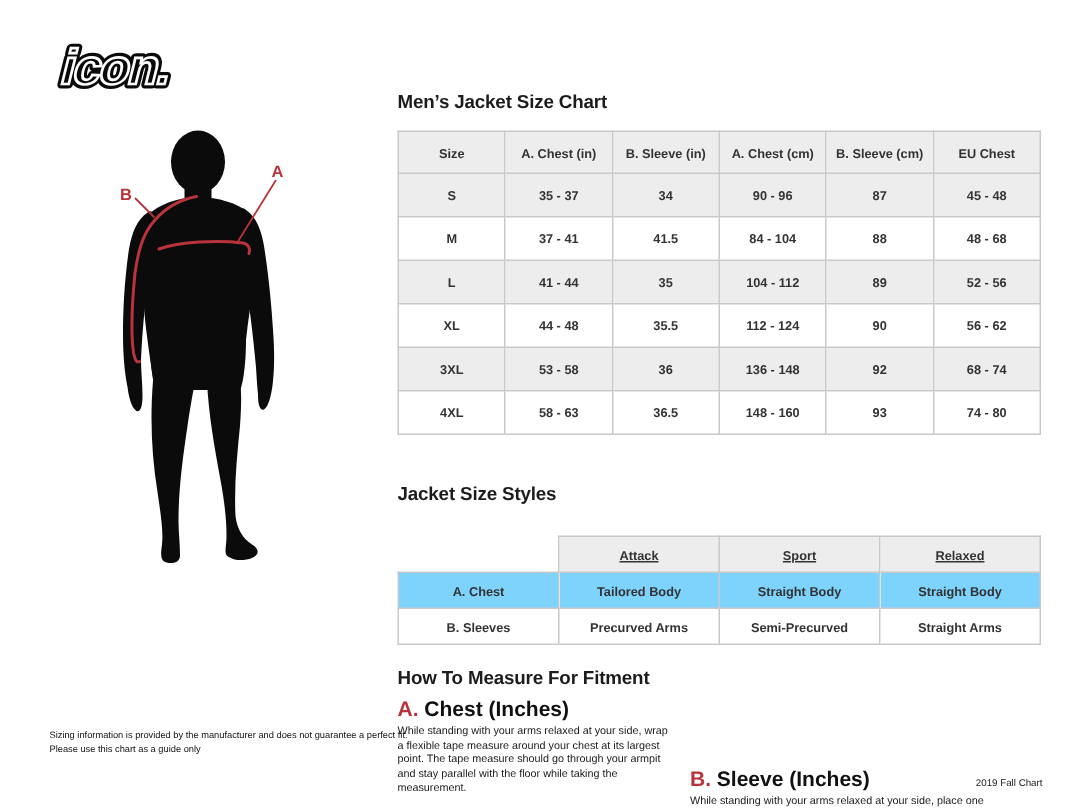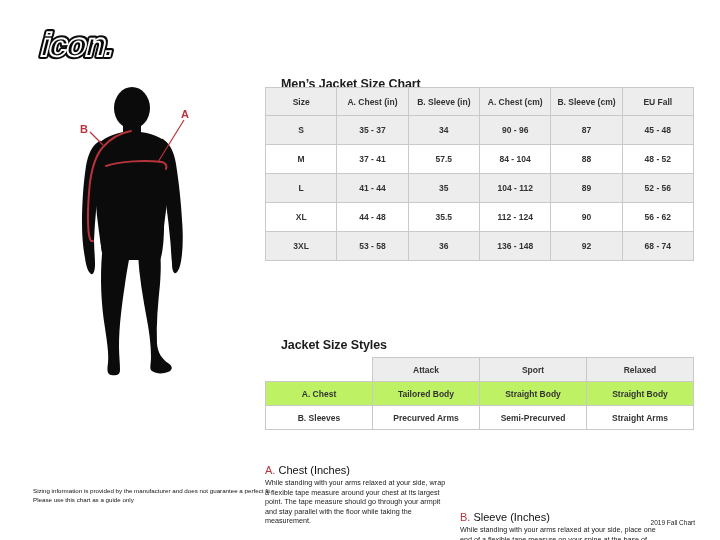--- a/index.html
+++ b/index.html
@@ -6,45 +6,45 @@
   .page{position:relative;width:720px;height:540px;background:#ffffff;overflow:hidden;
         font-family:"Liberation Sans",sans-serif;-webkit-font-smoothing:antialiased;}
 
   
   .logo{position:absolute;left:28px;top:20px;}
 
   
   .figure{position:absolute;left:50px;top:78px;}
 
   
-  .sec-title{position:absolute;left:265px;margin:16px;font-size:12.5px;font-weight:700;
+  .sec-title{position:absolute;left:265px;margin:0;font-size:12.5px;font-weight:700;
              color:#1c1c1c;letter-spacing:-0.1px;}
   .t-size{top:61px}
   .t-styles{top:322px}
   .t-measure{top:445px}
 
   
   table{border-collapse:collapse;table-layout:fixed;position:absolute;left:265px;width:429px;}
   th,td{border:1px solid #c9c9c9;font-size:8.5px;color:#333;text-align:center;
         padding:0;font-weight:700;overflow:hidden;white-space:nowrap;}
   .size-table{top:87px;}
   .size-table thead th{height:27px;}
   .size-table td{height:28px;}
   .size-table thead tr,
   .size-table tbody tr:nth-child(odd){background:#ededed;}
   .styles-table{top:357px;}
   .styles-table th,.styles-table td{height:23px;}
-  .styles-table thead th{background:#ededed;}
+  .styles-table thead th{background:#ededed;text-decoration:underline;}
   .styles-table thead th.blank{background:transparent;border:none;}
-  .styles-table tbody tr:first-child{background:#bef264;}
+  .styles-table tbody tr:first-child{background:#7dd3fc;}
 
   
   .measure-a{position:absolute;left:265px;top:464px;width:186px;}
   .measure-b{position:absolute;left:460px;top:464px;width:198px;margin-top:47px;}
-  .m-head{margin:0 0 2px 0;font-size:11px;font-weight:400;color:#101010;}
+  .m-head{margin:0 0 2px 0;font-size:14px;font-weight:700;color:#101010;}
   .m-head .pfx{color:#b8343a;}
   .m-body{margin:0;font-size:7.2px;line-height:9.6px;color:#1a1a1a;}
 
   
   .disclaimer{position:absolute;left:33px;top:487px;width:252px;font-size:6.2px;
               line-height:8.6px;color:#111;}
   .edition{position:absolute;right:25px;top:519px;font-size:6.5px;color:#222;}
 </style>
 </head>
 <body>
@@ -99,39 +99,39 @@
 
   <h2 class="sec-title t-size">Men’s Jacket Size Chart</h2>
   <table class="size-table">
       <thead>
         <tr>
           <th>Size</th>
           <th>A. Chest (in)</th>
           <th>B. Sleeve (in)</th>
           <th>A. Chest (cm)</th>
           <th>B. Sleeve (cm)</th>
-          <th>EU Fall</th>
+          <th>EU Chest</th>
         </tr>
       </thead>
       <tbody>
         <tr>
           <td>S</td>
           <td>35 - 37</td>
           <td>34</td>
           <td>90 - 96</td>
           <td>87</td>
           <td>45 - 48</td>
         </tr>
         <tr>
           <td>M</td>
           <td>37 - 41</td>
-          <td>57.5</td>
+          <td>41.5</td>
           <td>84 - 104</td>
           <td>88</td>
-          <td>48 - 52</td>
+          <td>48 - 68</td>
         </tr>
         <tr>
           <td>L</td>
           <td>41 - 44</td>
           <td>35</td>
           <td>104 - 112</td>
           <td>89</td>
           <td>52 - 56</td>
         </tr>
         <tr>
@@ -143,20 +143,28 @@
           <td>56 - 62</td>
         </tr>
         <tr>
           <td>3XL</td>
           <td>53 - 58</td>
           <td>36</td>
           <td>136 - 148</td>
           <td>92</td>
           <td>68 - 74</td>
         </tr>
+        <tr>
+          <td>4XL</td>
+          <td>58 - 63</td>
+          <td>36.5</td>
+          <td>148 - 160</td>
+          <td>93</td>
+          <td>74 - 80</td>
+        </tr>
       </tbody>
     </table>
 
   <h2 class="sec-title t-styles">Jacket Size Styles</h2>
   <table class="styles-table">
       <thead>
         <tr>
           <th class="blank"></th>
           <th>Attack</th>
           <th>Sport</th>
@@ -172,20 +180,21 @@
         </tr>
         <tr>
           <td>B. Sleeves</td>
           <td>Precurved Arms</td>
           <td>Semi-Precurved</td>
           <td>Straight Arms</td>
         </tr>
       </tbody>
     </table>
 
+  <h2 class="sec-title t-measure">How To Measure For Fitment</h2>
 
   <div class="measure-a">
     <p class="m-head"><span class="pfx">A.</span><span> Chest (Inches)</span></p>
     <p class="m-body">While standing with your arms relaxed at your side, wrap a flexible tape measure around your chest at its largest point. The tape measure should go through your armpit and stay parallel with the floor while taking the measurement.</p>
   </div>
 
   <div class="measure-b">
     <p class="m-head"><span class="pfx">B.</span><span> Sleeve (Inches)</span></p>
     <p class="m-body">While standing with your arms relaxed at your side, place one end of a flexible tape measure on your spine at the base of your neck. Measure over the top of your shoulder, down over the point of your elbow, and finish at the wrist bone.</p>
   </div>

